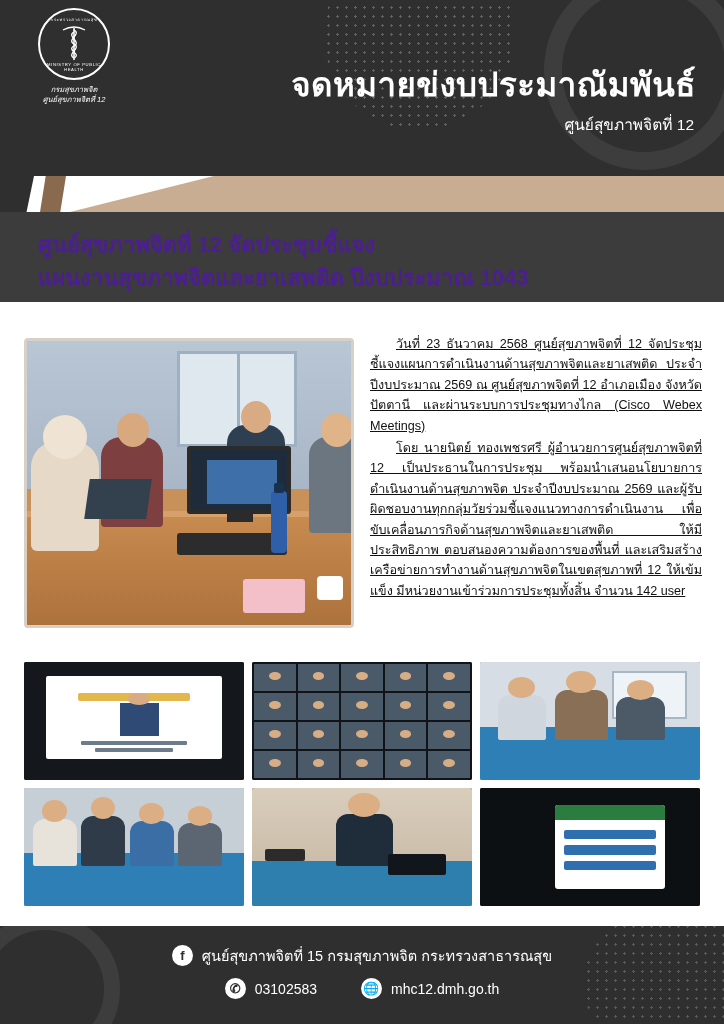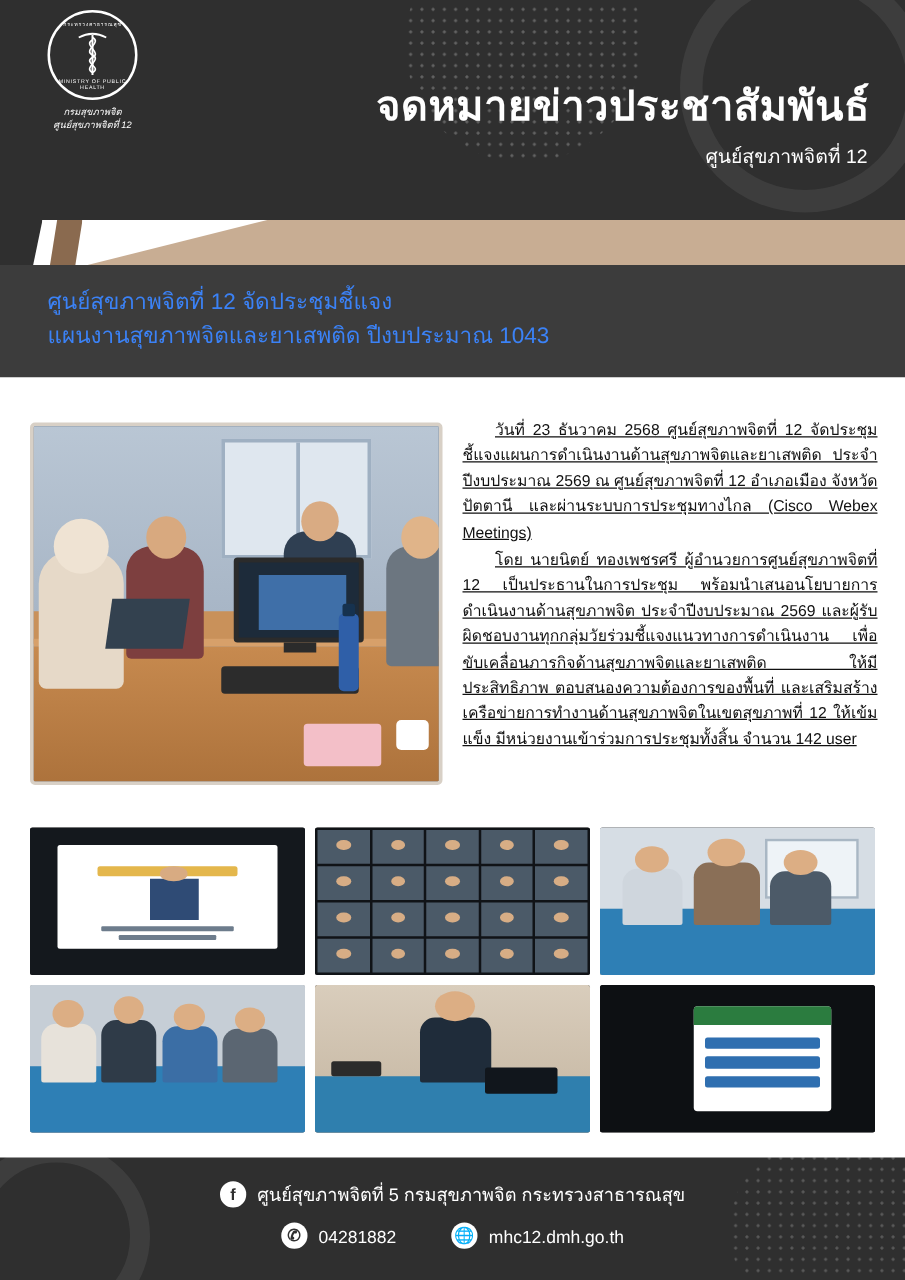--- a/index.html
+++ b/index.html
@@ -95,22 +95,22 @@
   
   .headline {
     position: absolute; left: 38px; top: 228px; width: 660px;
     color: #ffffff;
   }
   .headline-bg {
     position: absolute; left: 0; top: 212px; width: 724px; height: 90px;
     background: #3c3c3c;
   }
   .headline-l1, .headline-l2 {
-    font-size: 18px; font-weight: normal; line-height: 1.5;
-    color: #3b82f6;
+    font-size: 22px; font-weight: bold; line-height: 1.5;
+    color: #4c1d95;
   }
 
   
   .body-area {
     position: absolute; left: 0; top: 302px; width: 724px; height: 630px;
     background: #ffffff;
   }
 
   .main-photo {
     position: absolute; left: 24px; top: 36px;
@@ -254,21 +254,21 @@
           <path d="M6 6 Q17 0 28 6" fill="none" stroke="#fff" stroke-width="1.4"></path>
         </svg>
         <span class="ring-text-bot">MINISTRY OF PUBLIC HEALTH</span>
       </div>
       <div class="logo-sub">
         <div>กรมสุขภาพจิต</div>
         <div>ศูนย์สุขภาพจิตที่ 12</div>
       </div>
     </div>
 
-    <div class="header-title">จดหมายข่าวประชาสัมพันธ์</div>
+    <div class="header-title">จดหมายข่งบประมาณัมพันธ์</div>
     <div class="header-sub">ศูนย์สุขภาพจิตที่ 12</div>
   </div>
 
   <div class="stripe">
     <div class="seg seg-a"></div>
     <div class="seg seg-b"></div>
     <div class="seg seg-c"></div>
   </div>
 
   <div class="headline-bg"></div>
@@ -379,25 +379,25 @@
 
     </div>
   </div>
 
   <div class="footer">
     <div class="footer-arc"></div>
     <div class="footer-dots"></div>
 
     <div class="footer-row1">
       <span class="ficon">f</span>
-      <span>ศูนย์สุขภาพจิตที่ 5 กรมสุขภาพจิต กระทรวงสาธารณสุข</span>
+      <span>ศูนย์สุขภาพจิตที่ 15 กรมสุขภาพจิต กระทรวงสาธารณสุข</span>
     </div>
 
     <div class="footer-row2">
       <span class="ficon">✆</span>
-      <span>04281882</span>
+      <span>03102583</span>
       <span class="gap"></span>
       <span class="ficon">🌐</span>
       <span>mhc12.dmh.go.th</span>
     </div>
   </div>
 
 </div>
 
 </body></html>

